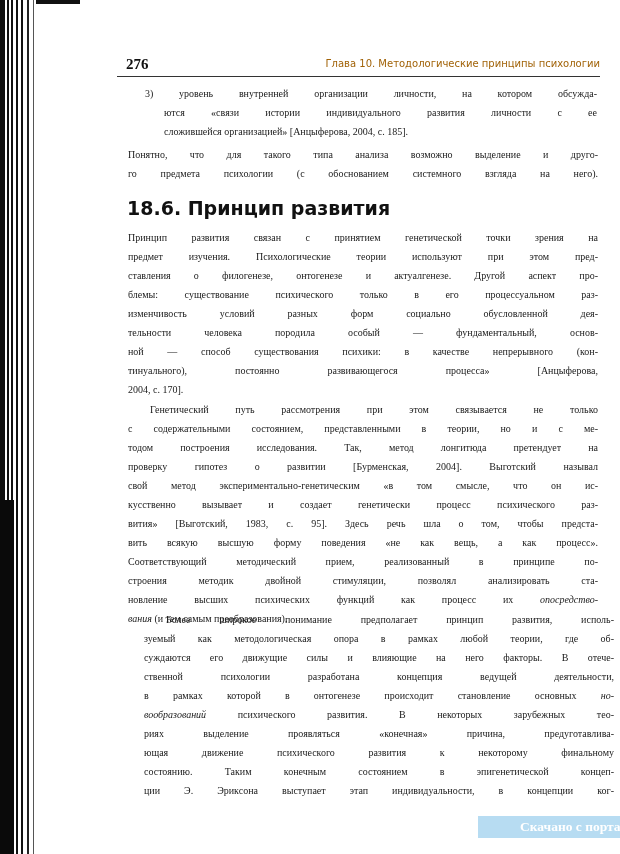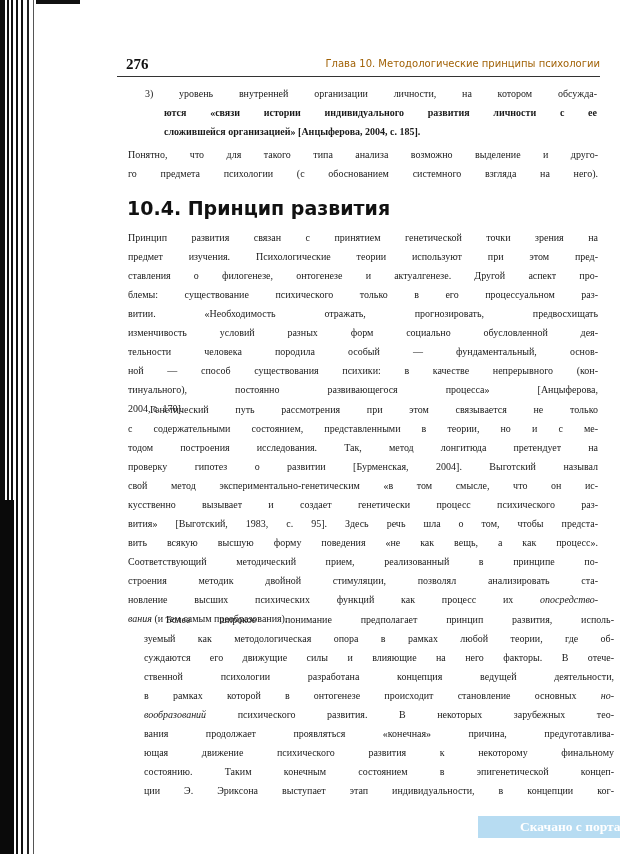--- a/index.html
+++ b/index.html
@@ -40,21 +40,21 @@
     .chapter-title {
       position: absolute; right: 0; top: 4px; font-size: 10px; color: #a16207;
     }
     .text {
       position: absolute; left: 11px; width: 470px;
       font-size: 10px; line-height: 19px; text-align: justify;
     }
     .line { display: block; white-space: nowrap; text-align-last: justify; text-align: justify; }
     .line.last { text-align-last: left; }
     .list-item { position: absolute; left: 28px; top: 84px; width: 452px; }
-    .list-item .line.indent { padding-left: 19px; font-weight: bold; }
+    .list-item .line.indent { padding-left: 19px; }
     .heading {
       position: absolute; left: 10px; top: 197px;
       font-family: "DejaVu Sans", "Liberation Sans", sans-serif;
       font-weight: bold; font-size: 19px; color: #111;
     }
     .watermark {
       position: absolute; left: 478px; top: 816px; width: 142px; height: 22px;
       background: #b7dcf2; color: #ffffff; font-weight: bold;
       font-size: 13.5px; line-height: 22px; padding-left: 42px; box-sizing: border-box;
       white-space: nowrap; overflow: hidden;
@@ -79,28 +79,27 @@
     <span class="line">3) уровень внутренней организации личности, на котором обсужда-</span>
     <span class="line indent">ются «связи истории индивидуального развития личности с ее</span>
     <span class="line indent last">сложившейся организацией» [Анцыферова, 2004, с. 185].</span>
   </div>
 
   <div class="text" style="top:145px;">
     <span class="line">Понятно, что для такого типа анализа возможно выделение и друго-</span>
     <span class="line">го предмета психологии (с обоснованием системного взгляда на него).</span>
   </div>
 
-  <div class="heading">10.4. Принцип развития</div>
+  <div class="heading">18.6. Принцип развития</div>
 
   <div class="text" style="top:228px;">
     <span class="line">Принцип развития связан с принятием генетической точки зрения на</span>
     <span class="line">предмет изучения. Психологические теории используют при этом пред-</span>
     <span class="line">ставления о филогенезе, онтогенезе и актуалгенезе. Другой аспект про-</span>
     <span class="line">блемы: существование психического только в его процессуальном раз-</span>
-    <span class="line">витии. «Необходимость отражать, прогнозировать, предвосхищать</span>
     <span class="line">изменчивость условий разных форм социально обусловленной дея-</span>
     <span class="line">тельности человека породила особый — фундаментальный, основ-</span>
     <span class="line">ной — способ существования психики: в качестве непрерывного (кон-</span>
     <span class="line">тинуального), постоянно развивающегося процесса» [Анцыферова,</span>
     <span class="line last">2004, с. 170].</span>
   </div>
 
   <div class="text" style="top:400px;">
     <span class="line" style="padding-left:22px;">Генетический путь рассмотрения при этом связывается не только</span>
     <span class="line">с содержательными состоянием, представленными в теории, но и с ме-</span>
@@ -116,20 +115,20 @@
     <span class="line last"><em>вания</em> <span>(и тем самым преобразования).</span></span>
   </div>
 
   <div class="text" style="top:610px;margin-left:16px;">
     <span class="line" style="padding-left:22px;">Более широкое понимание предполагает принцип развития, исполь-</span>
     <span class="line">зуемый как методологическая опора в рамках любой теории, где об-</span>
     <span class="line">суждаются его движущие силы и влияющие на него факторы. В отече-</span>
     <span class="line">ственной психологии разработана концепция ведущей деятельности,</span>
     <span class="line"><span>в рамках которой в онтогенезе происходит становление основных </span><em>но-</em></span>
     <span class="line"><em>вообразований</em><span> психического развития. В некоторых зарубежных тео-</span></span>
-    <span class="line">вания продолжает проявляться «конечная» причина, предуготавлива-</span>
+    <span class="line">риях выделение проявляться «конечная» причина, предуготавлива-</span>
     <span class="line">ющая движение психического развития к некоторому финальному</span>
     <span class="line">состоянию. Таким конечным состоянием в эпигенетической концеп-</span>
     <span class="line">ции Э. Эриксона выступает этап индивидуальности, в концепции ког-</span>
   </div>
 </div>
 
 <div class="watermark">Скачано с портала</div>
 
 </body></html>

